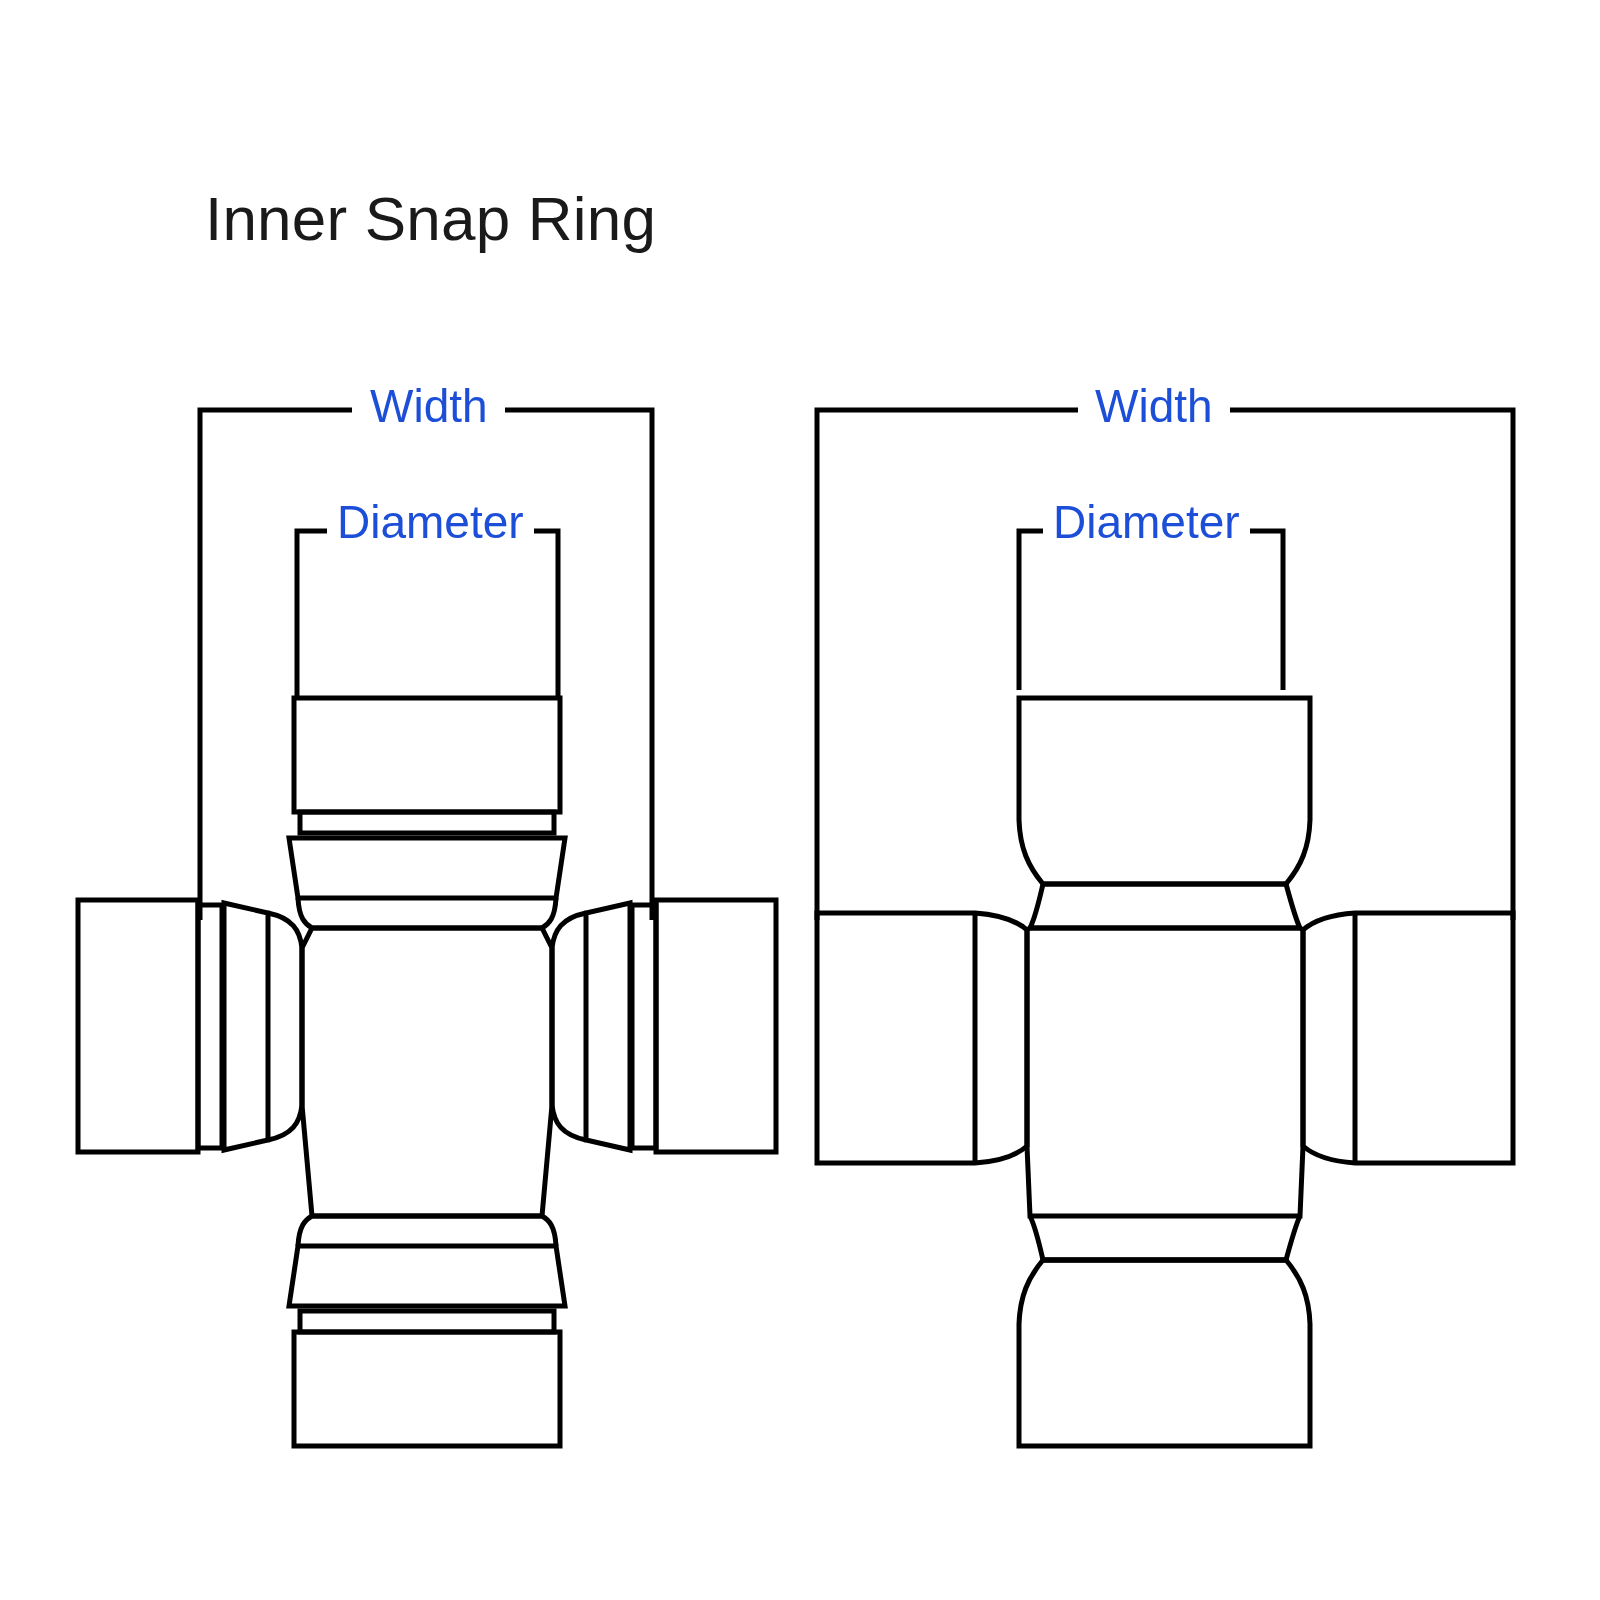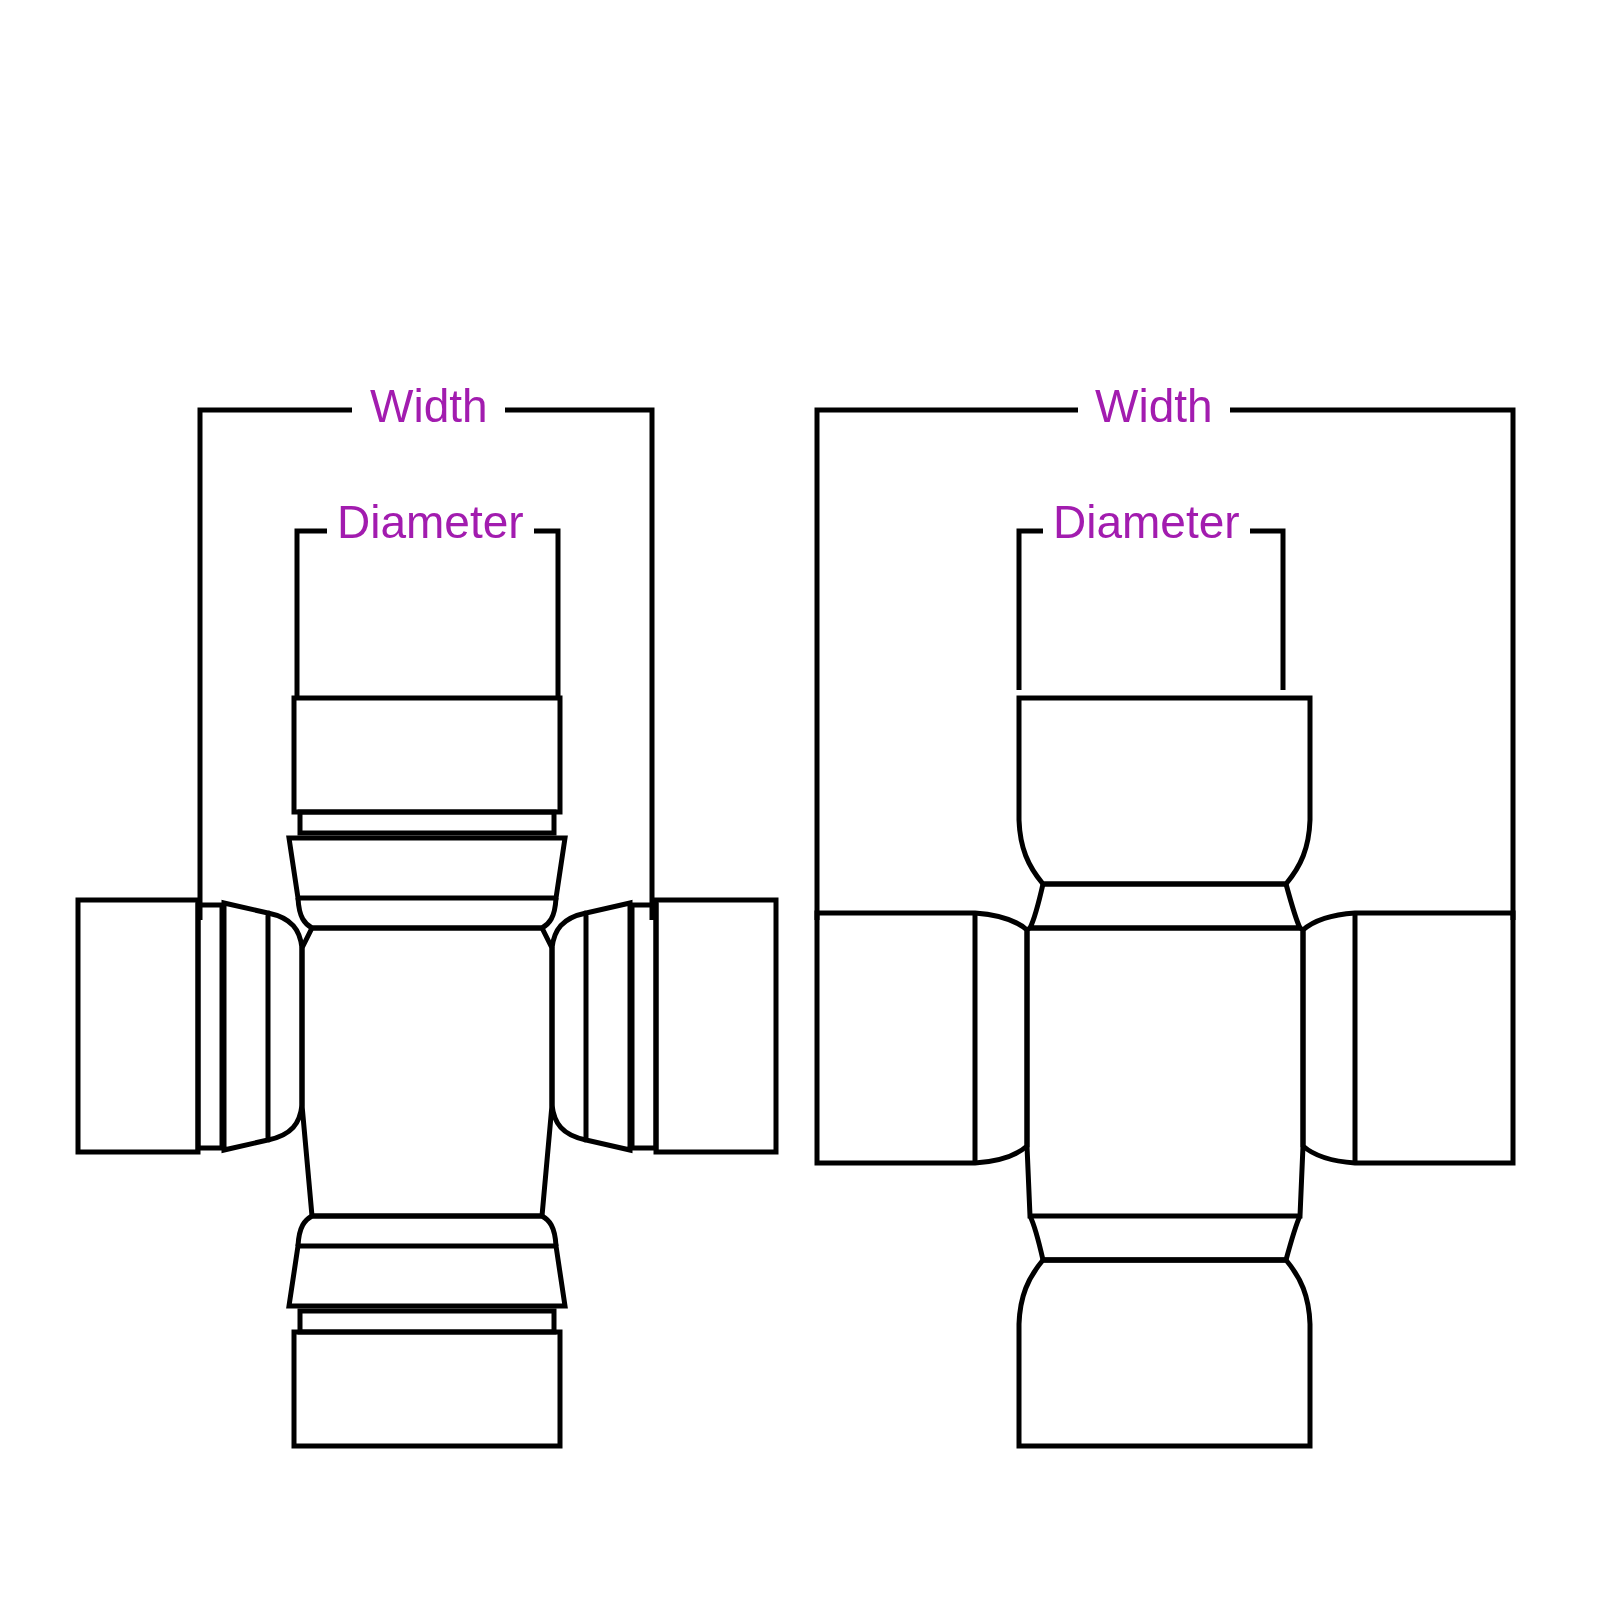--- a/index.html
+++ b/index.html
@@ -48,21 +48,21 @@
     font-weight: 400;
     color: #1a1a1a;
     white-space: nowrap;
     letter-spacing: 0.2px;
   }
   .dim-label {
     position: absolute;
     font-family: "Liberation Sans", sans-serif;
     font-size: 46px;
     font-weight: 400;
-    color: #a21caf;
+    color: #1d4ed8;
     white-space: nowrap;
     background: #ffffff;
     padding: 0 10px;
   }
   #title-left  { left: 205px;  top: 183px; }
   #title-right { left: 925px;  top: 183px; }
 
   #width-label-left    { left: 360px;  top: 379px; }
   #diameter-label-left { left: 327px;  top: 495px; }
   #width-label-right   { left: 1085px; top: 379px; }
@@ -166,20 +166,21 @@
       <path class="ink" d="M 1513 913 L 1355 913 C 1327 915 1312 922 1303 930 L 1303 1146 C 1312 1154 1327 1161 1355 1163 L 1513 1163 Z"></path>
       <path class="ink" d="M 1355 913 L 1355 1163"></path>
     </g>
 
     <g>
       <path class="ink" d="M 1030 928 L 1300 928 L 1303 930 L 1303 1146 L 1300 1216 L 1030 1216 L 1027 1146 L 1027 930 Z"></path>
     </g>
 
   </svg>
 
+  <div class="title-text" id="title-left">Inner Snap Ring</div>
 
 
   <div class="dim-label" id="width-label-left">Width</div>
 
   <div class="dim-label" id="diameter-label-left">Diameter</div>
 
   <div class="dim-label" id="width-label-right">Width</div>
 
   <div class="dim-label" id="diameter-label-right">Diameter</div>
 

